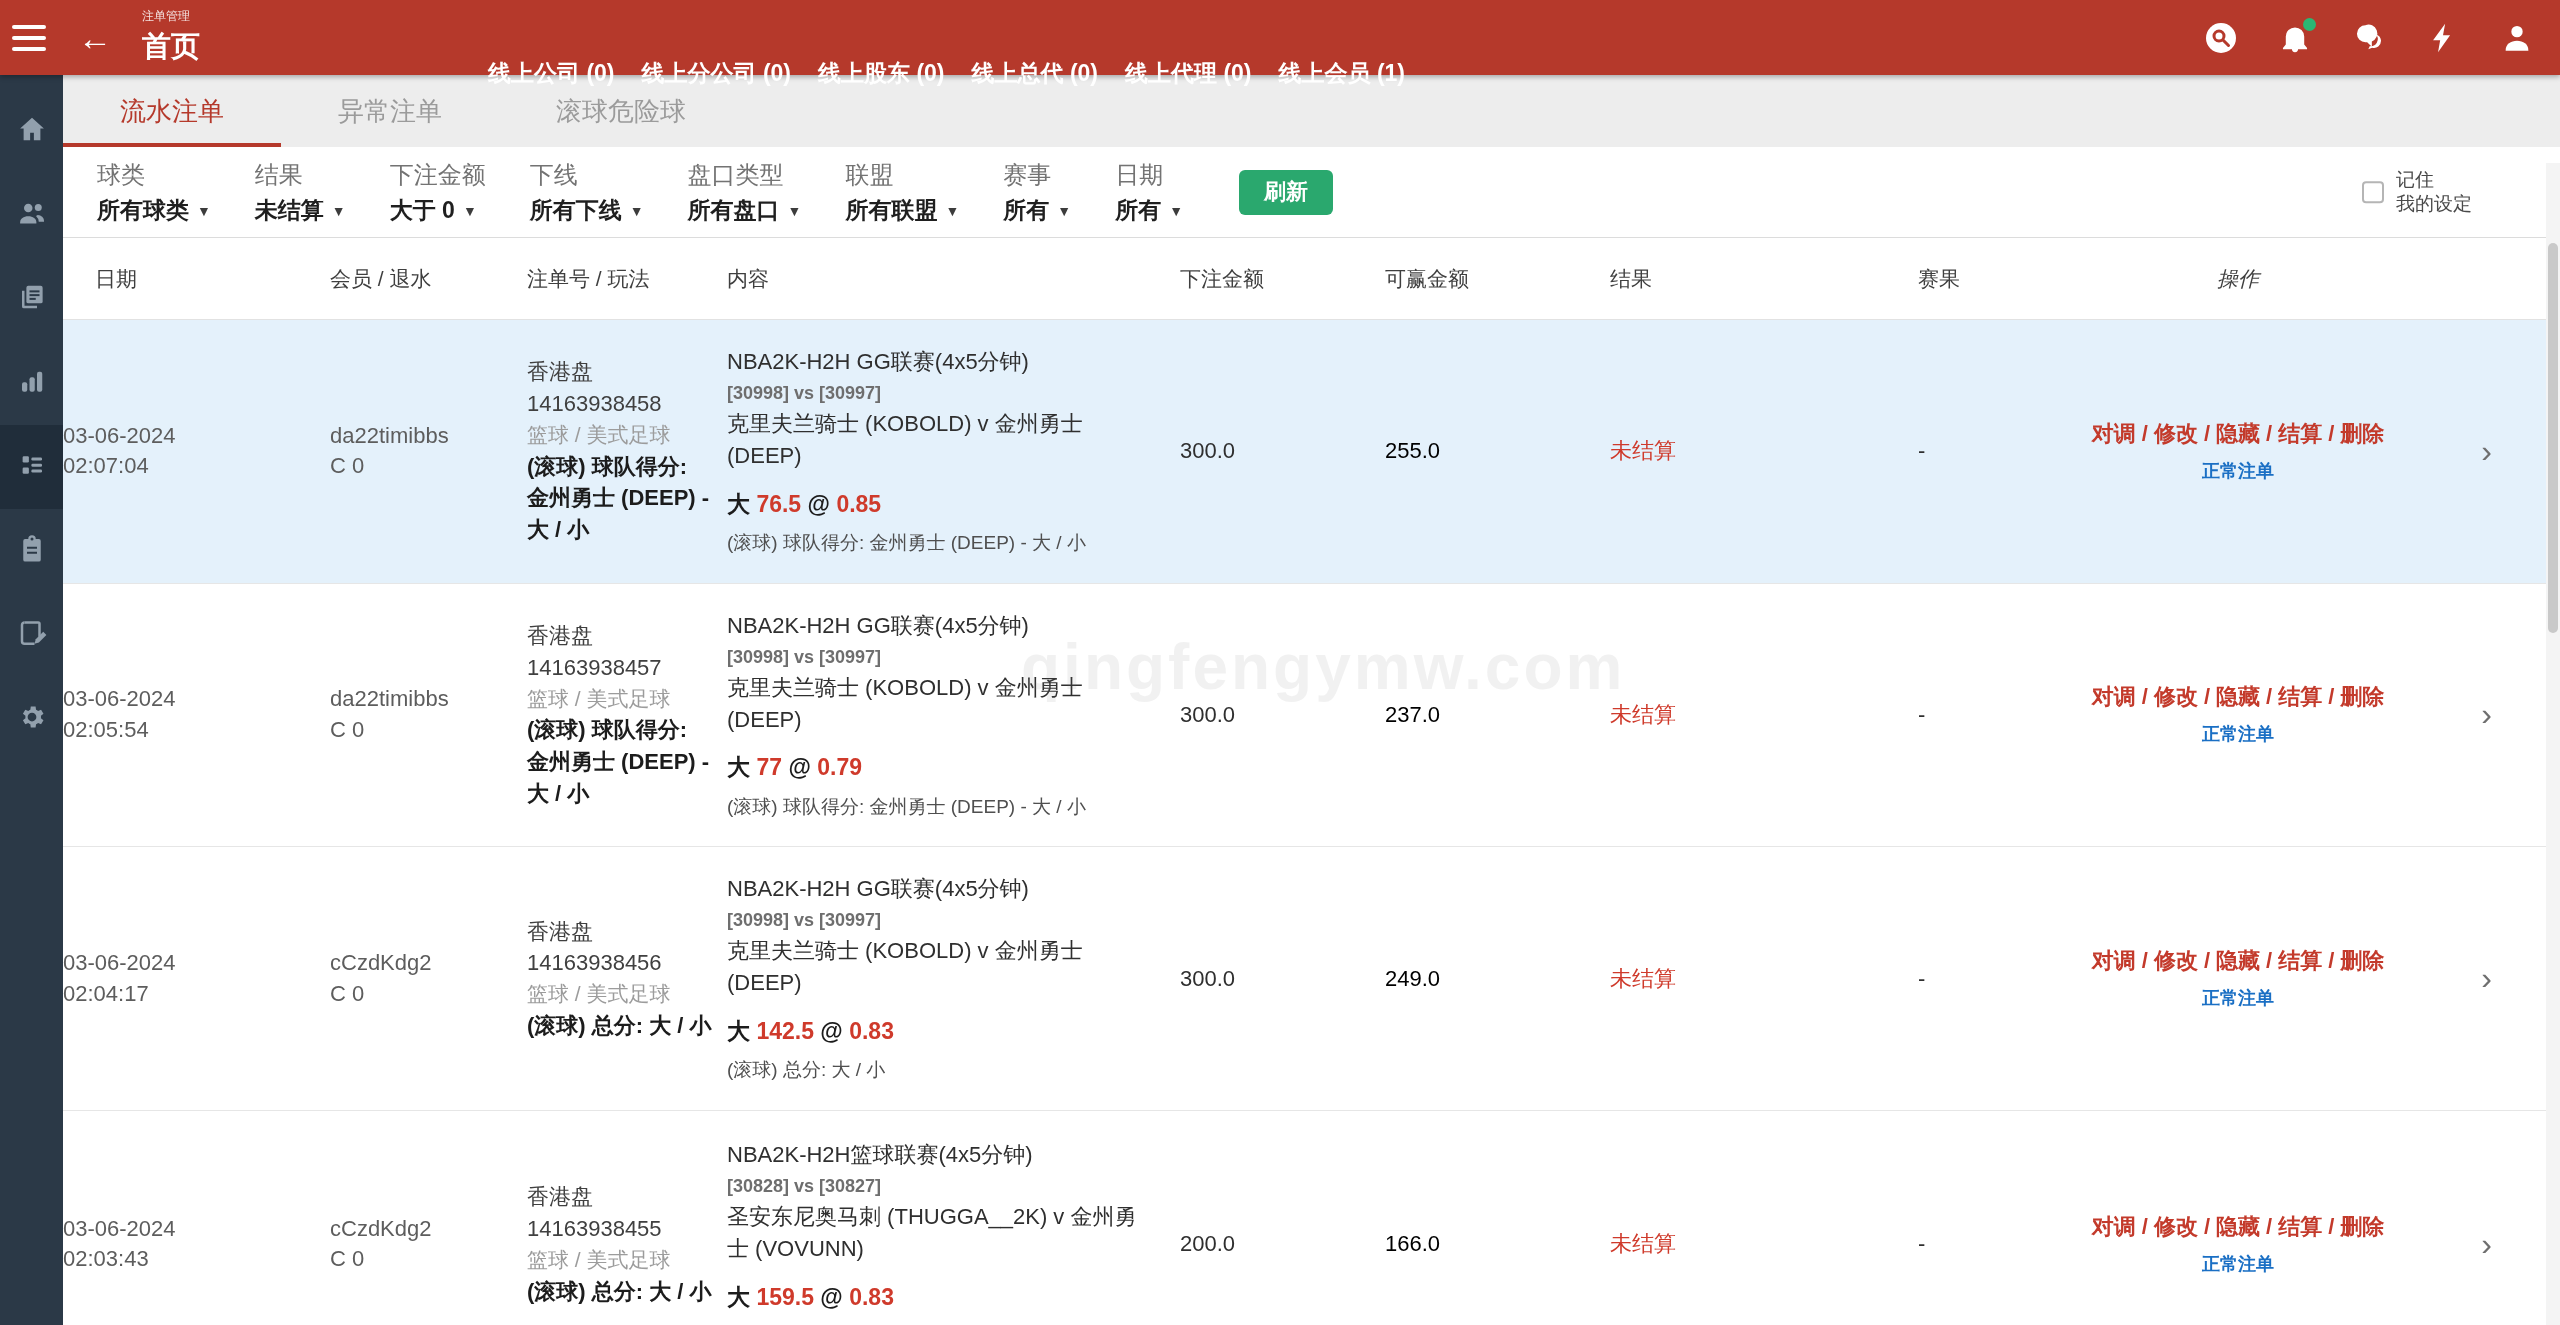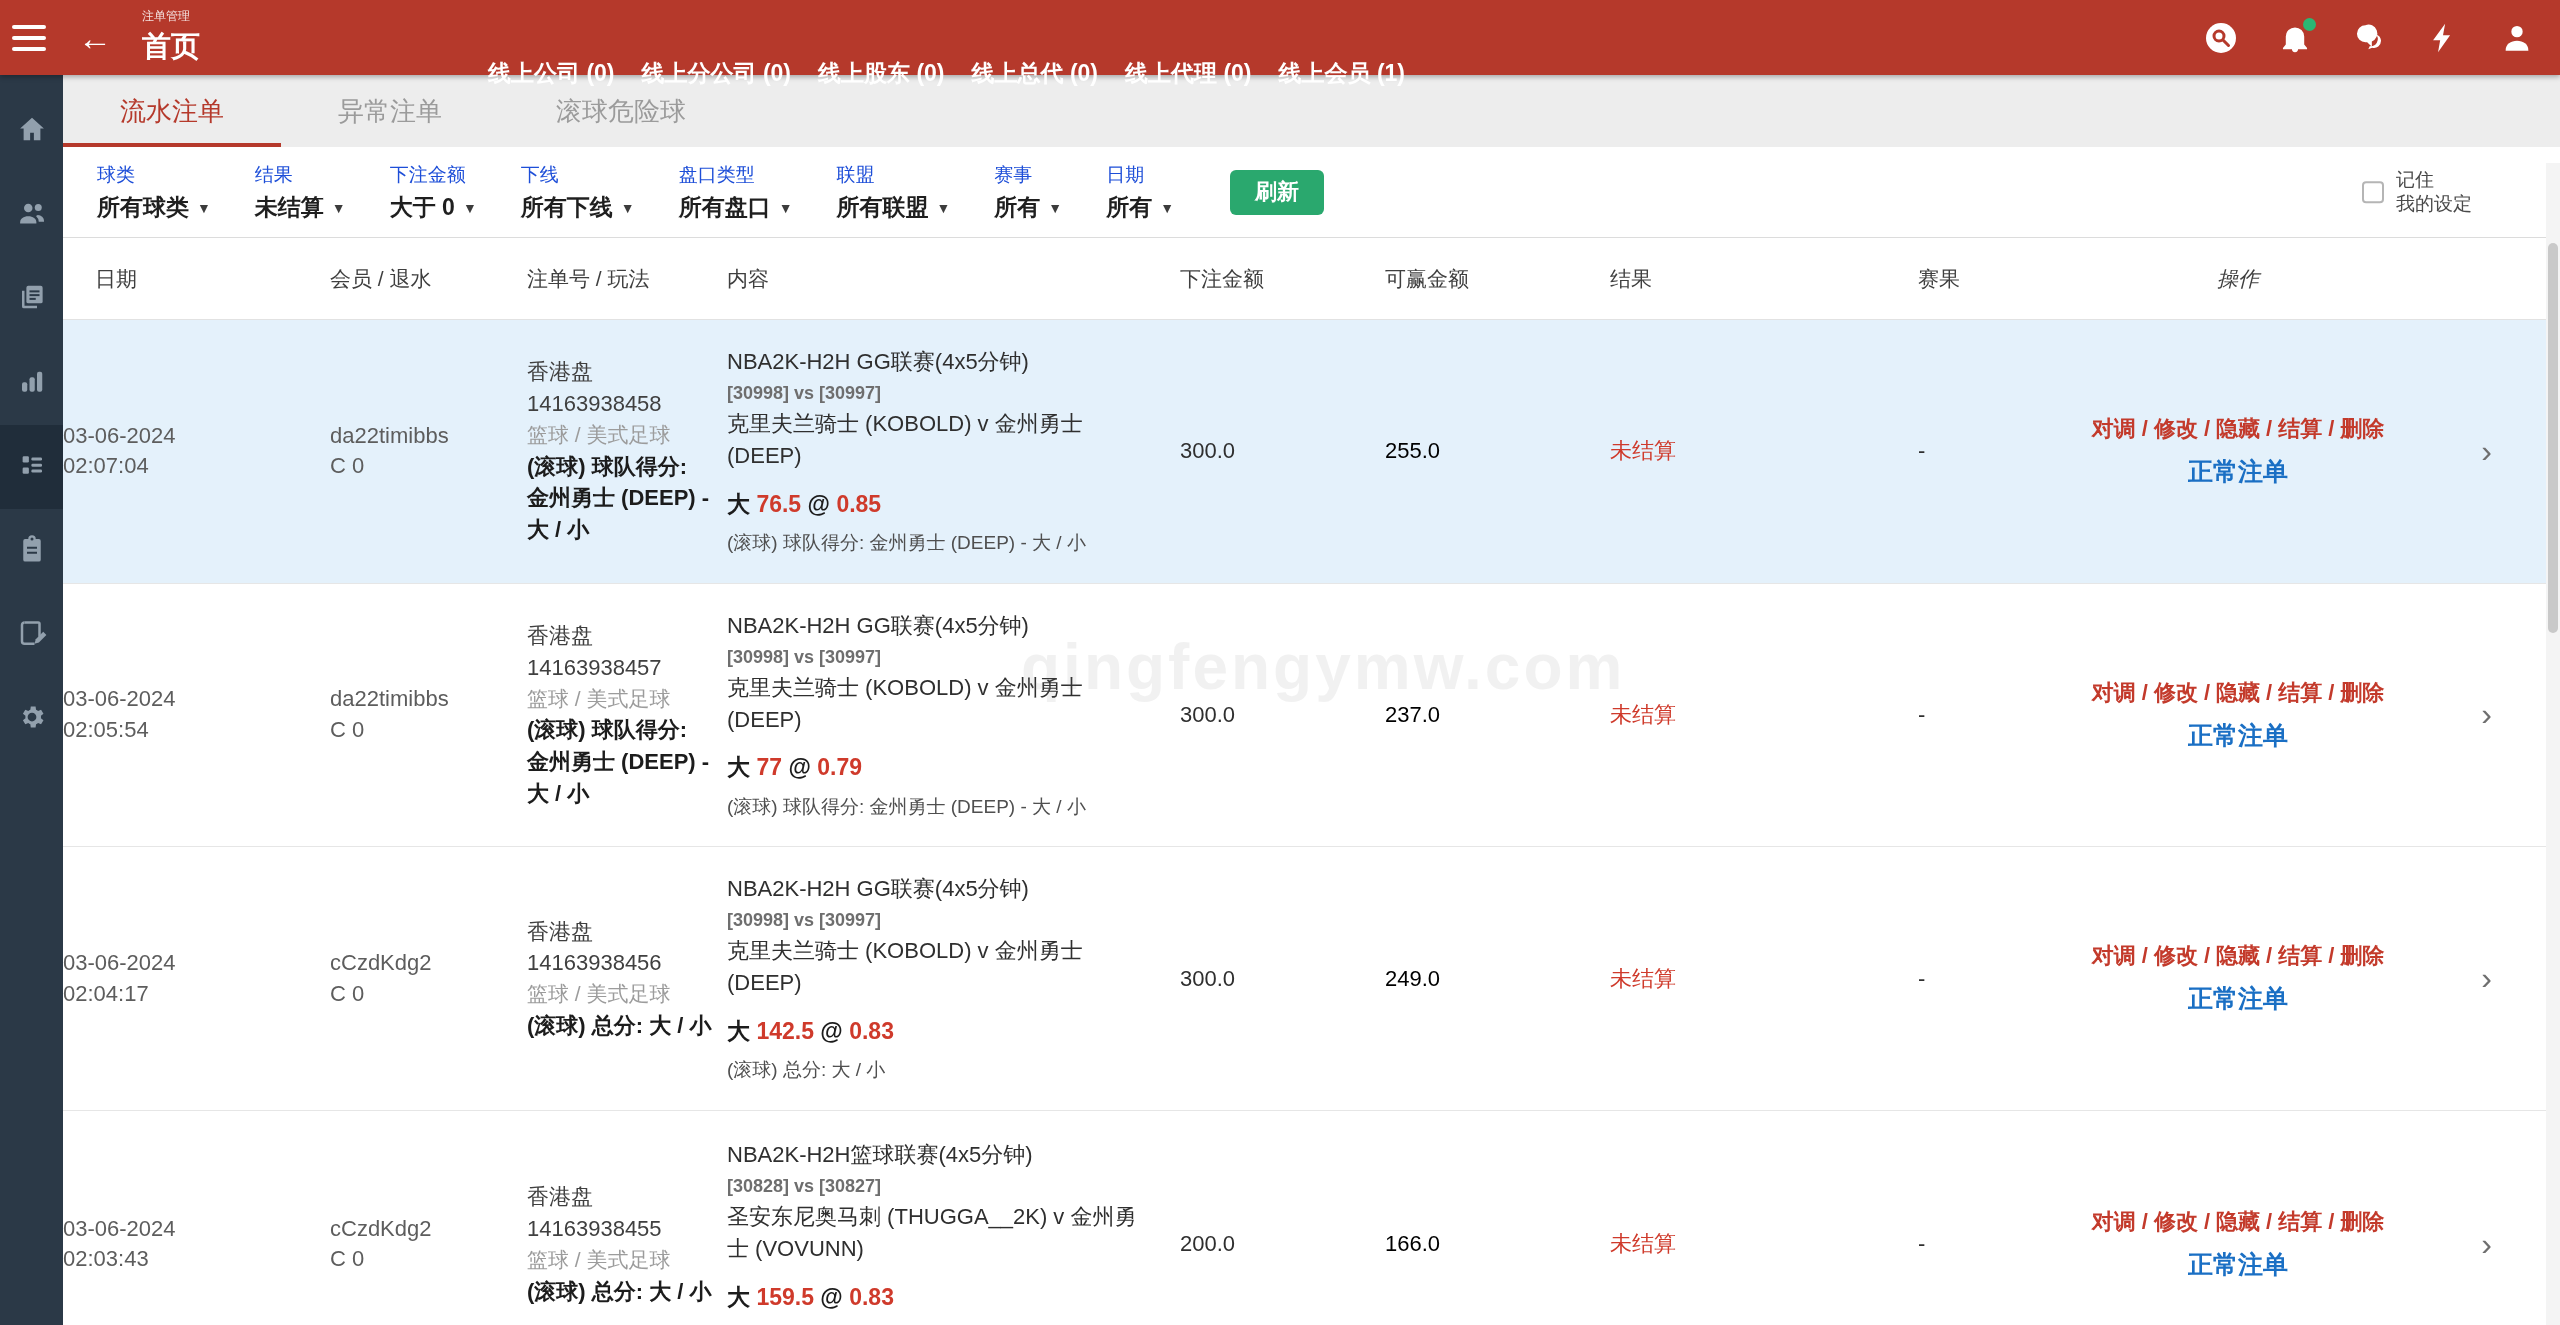--- a/index.html
+++ b/index.html
@@ -36,21 +36,21 @@
   .tabs { height:72px; display:flex; align-items:stretch; padding-left:0; }
   .tab { padding:0 57px; display:flex; align-items:center; font-size:26px; color:#9b9b9b;
     cursor:pointer; position:relative; }
   .tab.active { color:#b5392b; }
   .tab.active::after { content:""; position:absolute; left:0; right:0; bottom:0; height:4px; background:#b5392b; }
 
   
   .filterbar { height:91px; background:#fff; border-bottom:1px solid #dcdcdc;
     display:flex; align-items:center; padding-left:34px; position:relative; }
   .filter { margin-right:44px; cursor:pointer; }
-  .f-label { font-size:19px; color:#1d4ed8; margin-bottom:4px; }
+  .f-label { font-size:24px; color:#737373; margin-bottom:4px; }
   .f-value { font-size:23px; font-weight:bold; color:#1f1f1f; white-space:nowrap; }
   .f-caret { font-size:14px; color:#3c3c3c; margin-left:8px; vertical-align:2px; }
   .refresh-btn { width:94px; height:45px; background:#2aa86e; color:#fff; font-size:22px; font-weight:bold;
     border:none; border-radius:6px; cursor:pointer; margin-left:12px; font-family:inherit; }
   .remember { position:absolute; right:88px; top:50%; transform:translateY(-50%);
     display:flex; align-items:center; gap:12px; }
   .checkbox { width:22px; height:22px; border:2px solid #b5b5b5; border-radius:4px; background:#fff; cursor:pointer; }
   .remember-label { font-size:19px; color:#4a4a4a; line-height:1.25; }
 
   
@@ -79,21 +79,21 @@
   .ct-pick { margin-top:16px; font-size:23px; font-weight:bold; color:#1c1c1c; }
   .ct-pick .red { color:#cf3a2b; }
   .ct-note { margin-top:8px; font-size:19px; color:#4f4f4f; }
   .c-stake { padding-left:17px; color:#2f2f2f; }
   .c-win { padding-left:12px; color:#000000; }
   .c-result { padding-left:27px; color:#cf3a2b; }
   .c-score { padding-left:75px; color:#2f2f2f; }
   .c-actions { text-align:center; line-height:1.5; }
   .act-link { color:#c33a2b; font-size:22px; font-weight:bold; cursor:pointer; white-space:nowrap; }
   .act-sep { color:#c33a2b; font-size:22px; font-weight:bold; margin:0 6px; }
-  .act-normal { display:inline-block; margin-top:8px; color:#1a6fc4; font-size:25px; font-weight:bold; cursor:pointer; }
+  .act-normal { display:inline-block; margin-top:8px; color:#1a6fc4; font-size:18px; font-weight:bold; cursor:pointer; }
   .c-chevron { text-align:center; color:#6f6f6f; font-size:32px; cursor:pointer; }
 
   
   .watermark { position:absolute; left:958px; top:392px; font-size:64px; font-weight:bold;
     letter-spacing:3px; color:rgba(120,120,120,.10); pointer-events:none; white-space:nowrap; z-index:5; }
 
   
   .scrollbar-track { position:absolute; right:0; top:163px; width:14px; height:1162px; background:#f4f4f4; z-index:15; }
   .scrollbar-thumb { position:absolute; top:80px; left:2px; width:10px; height:390px; background:#c9c9c9; border-radius:5px; cursor:pointer; }
 </style>

